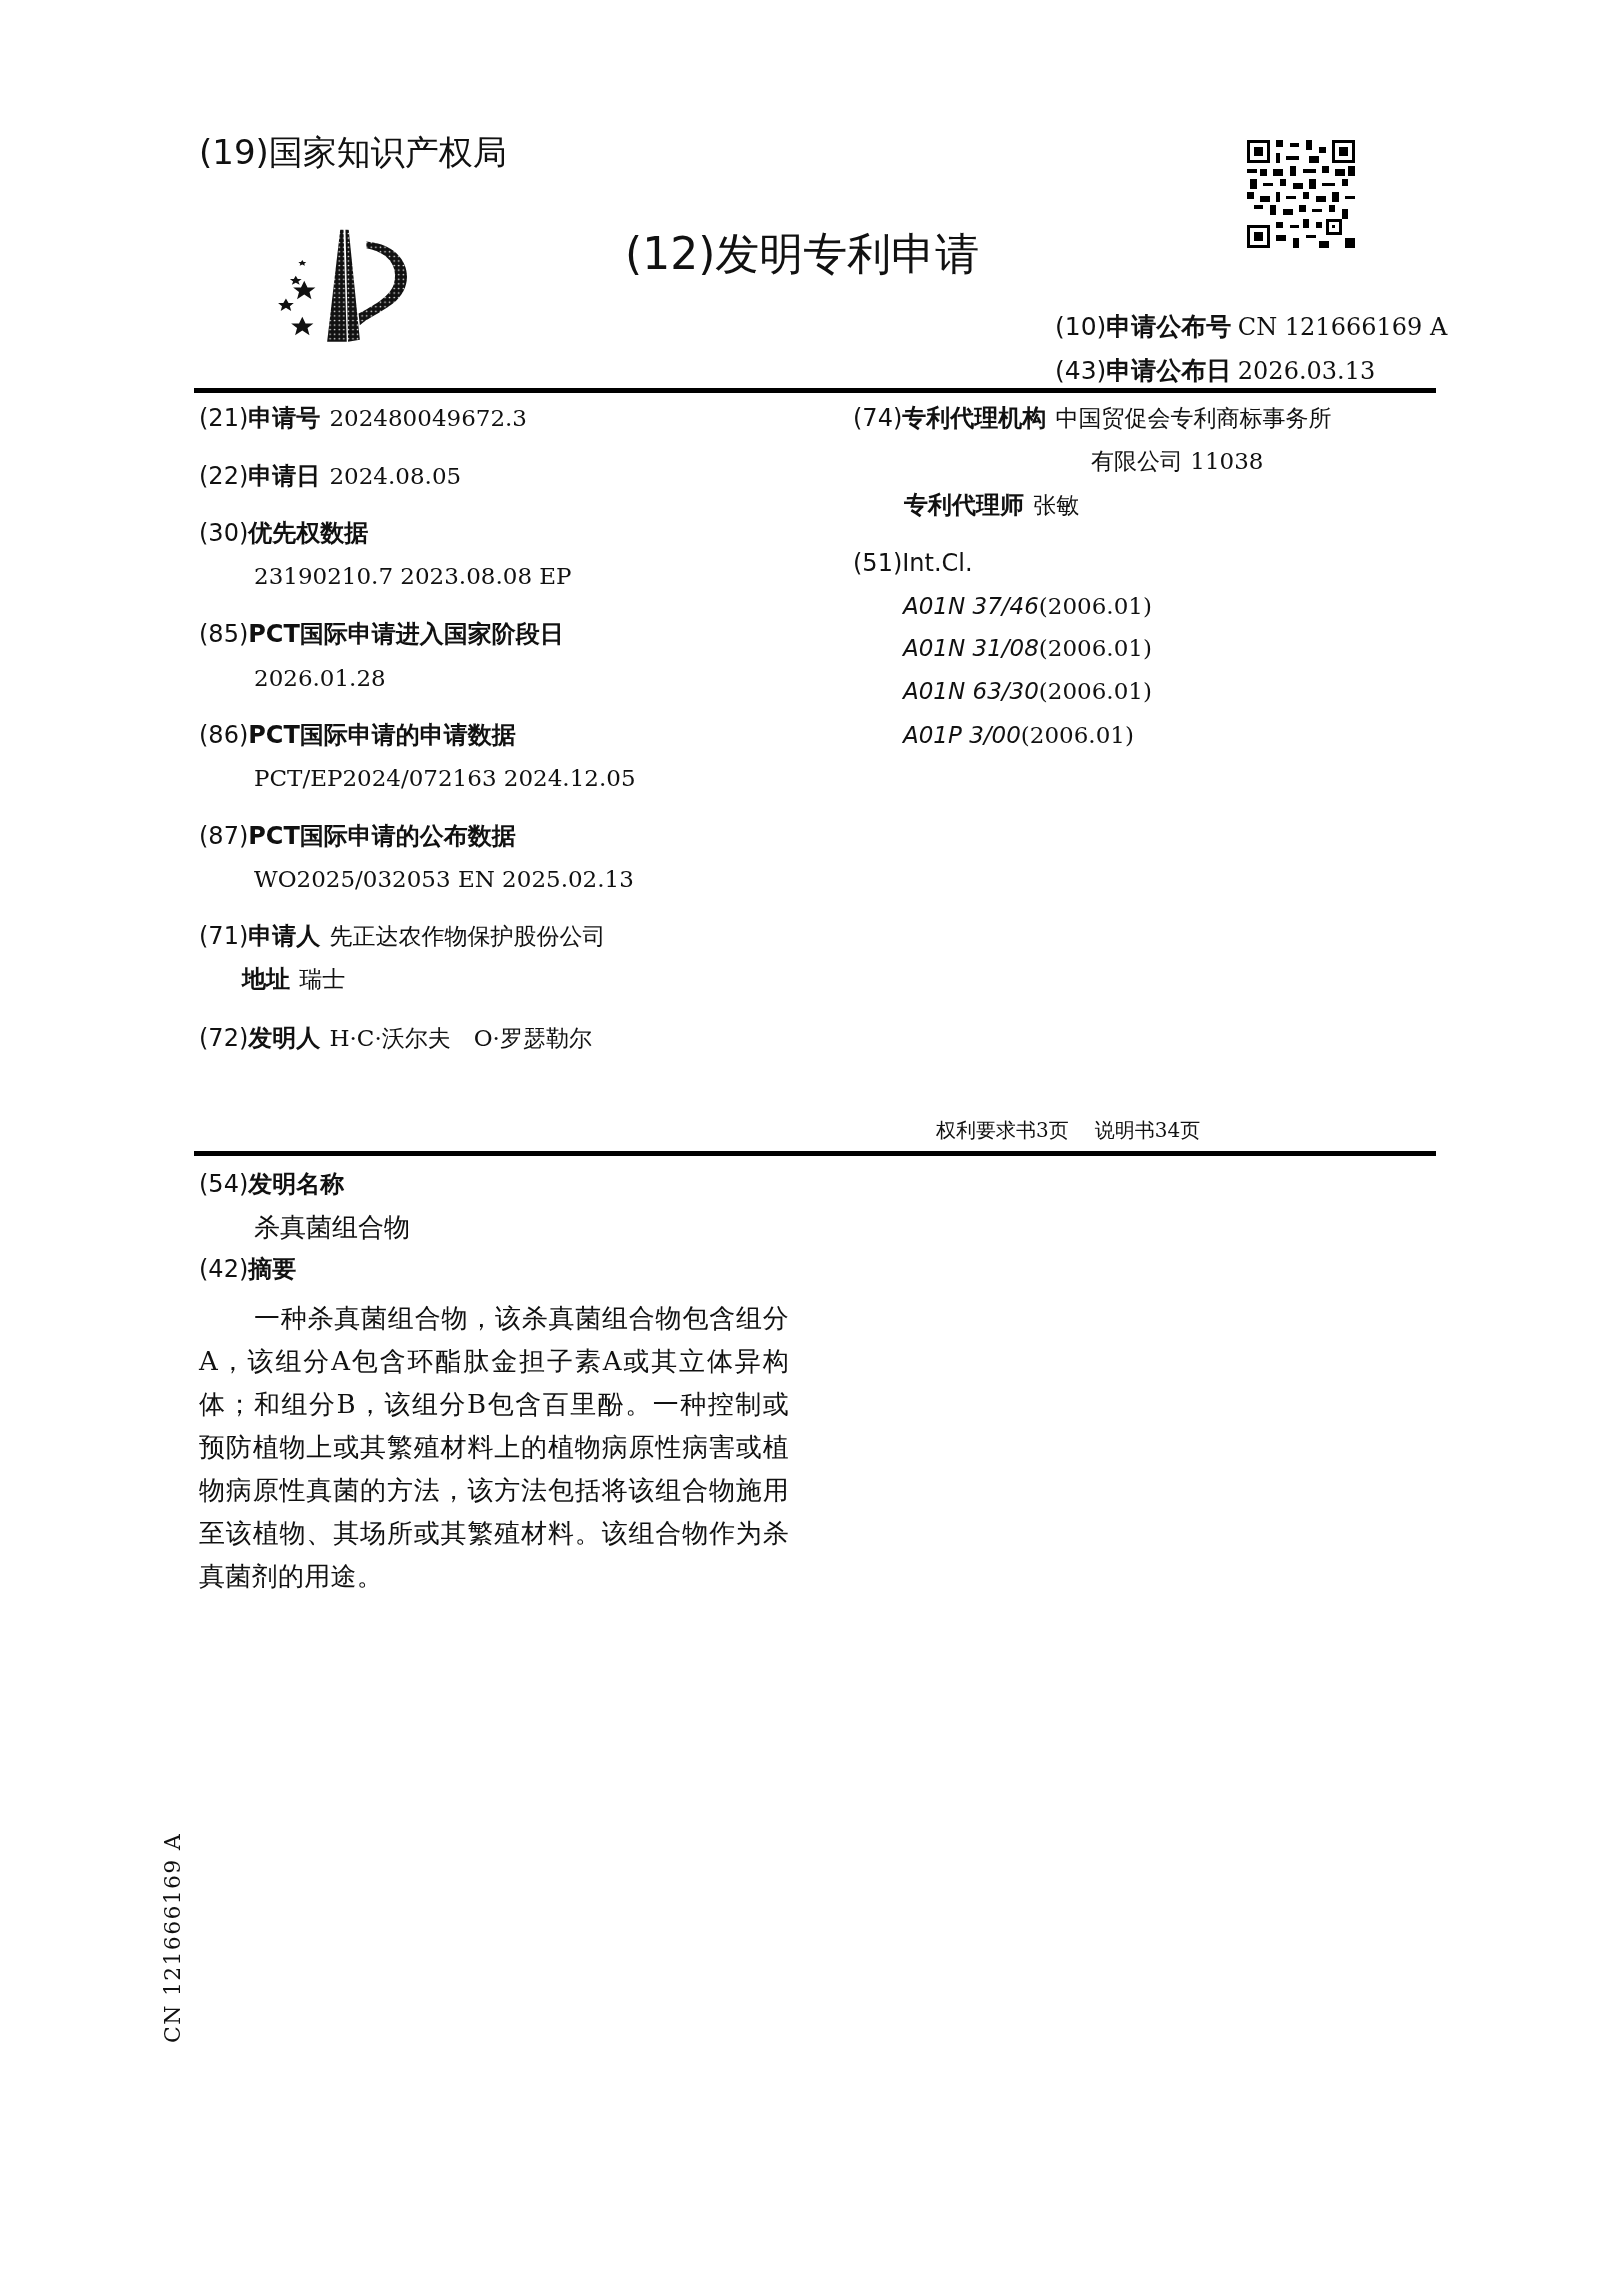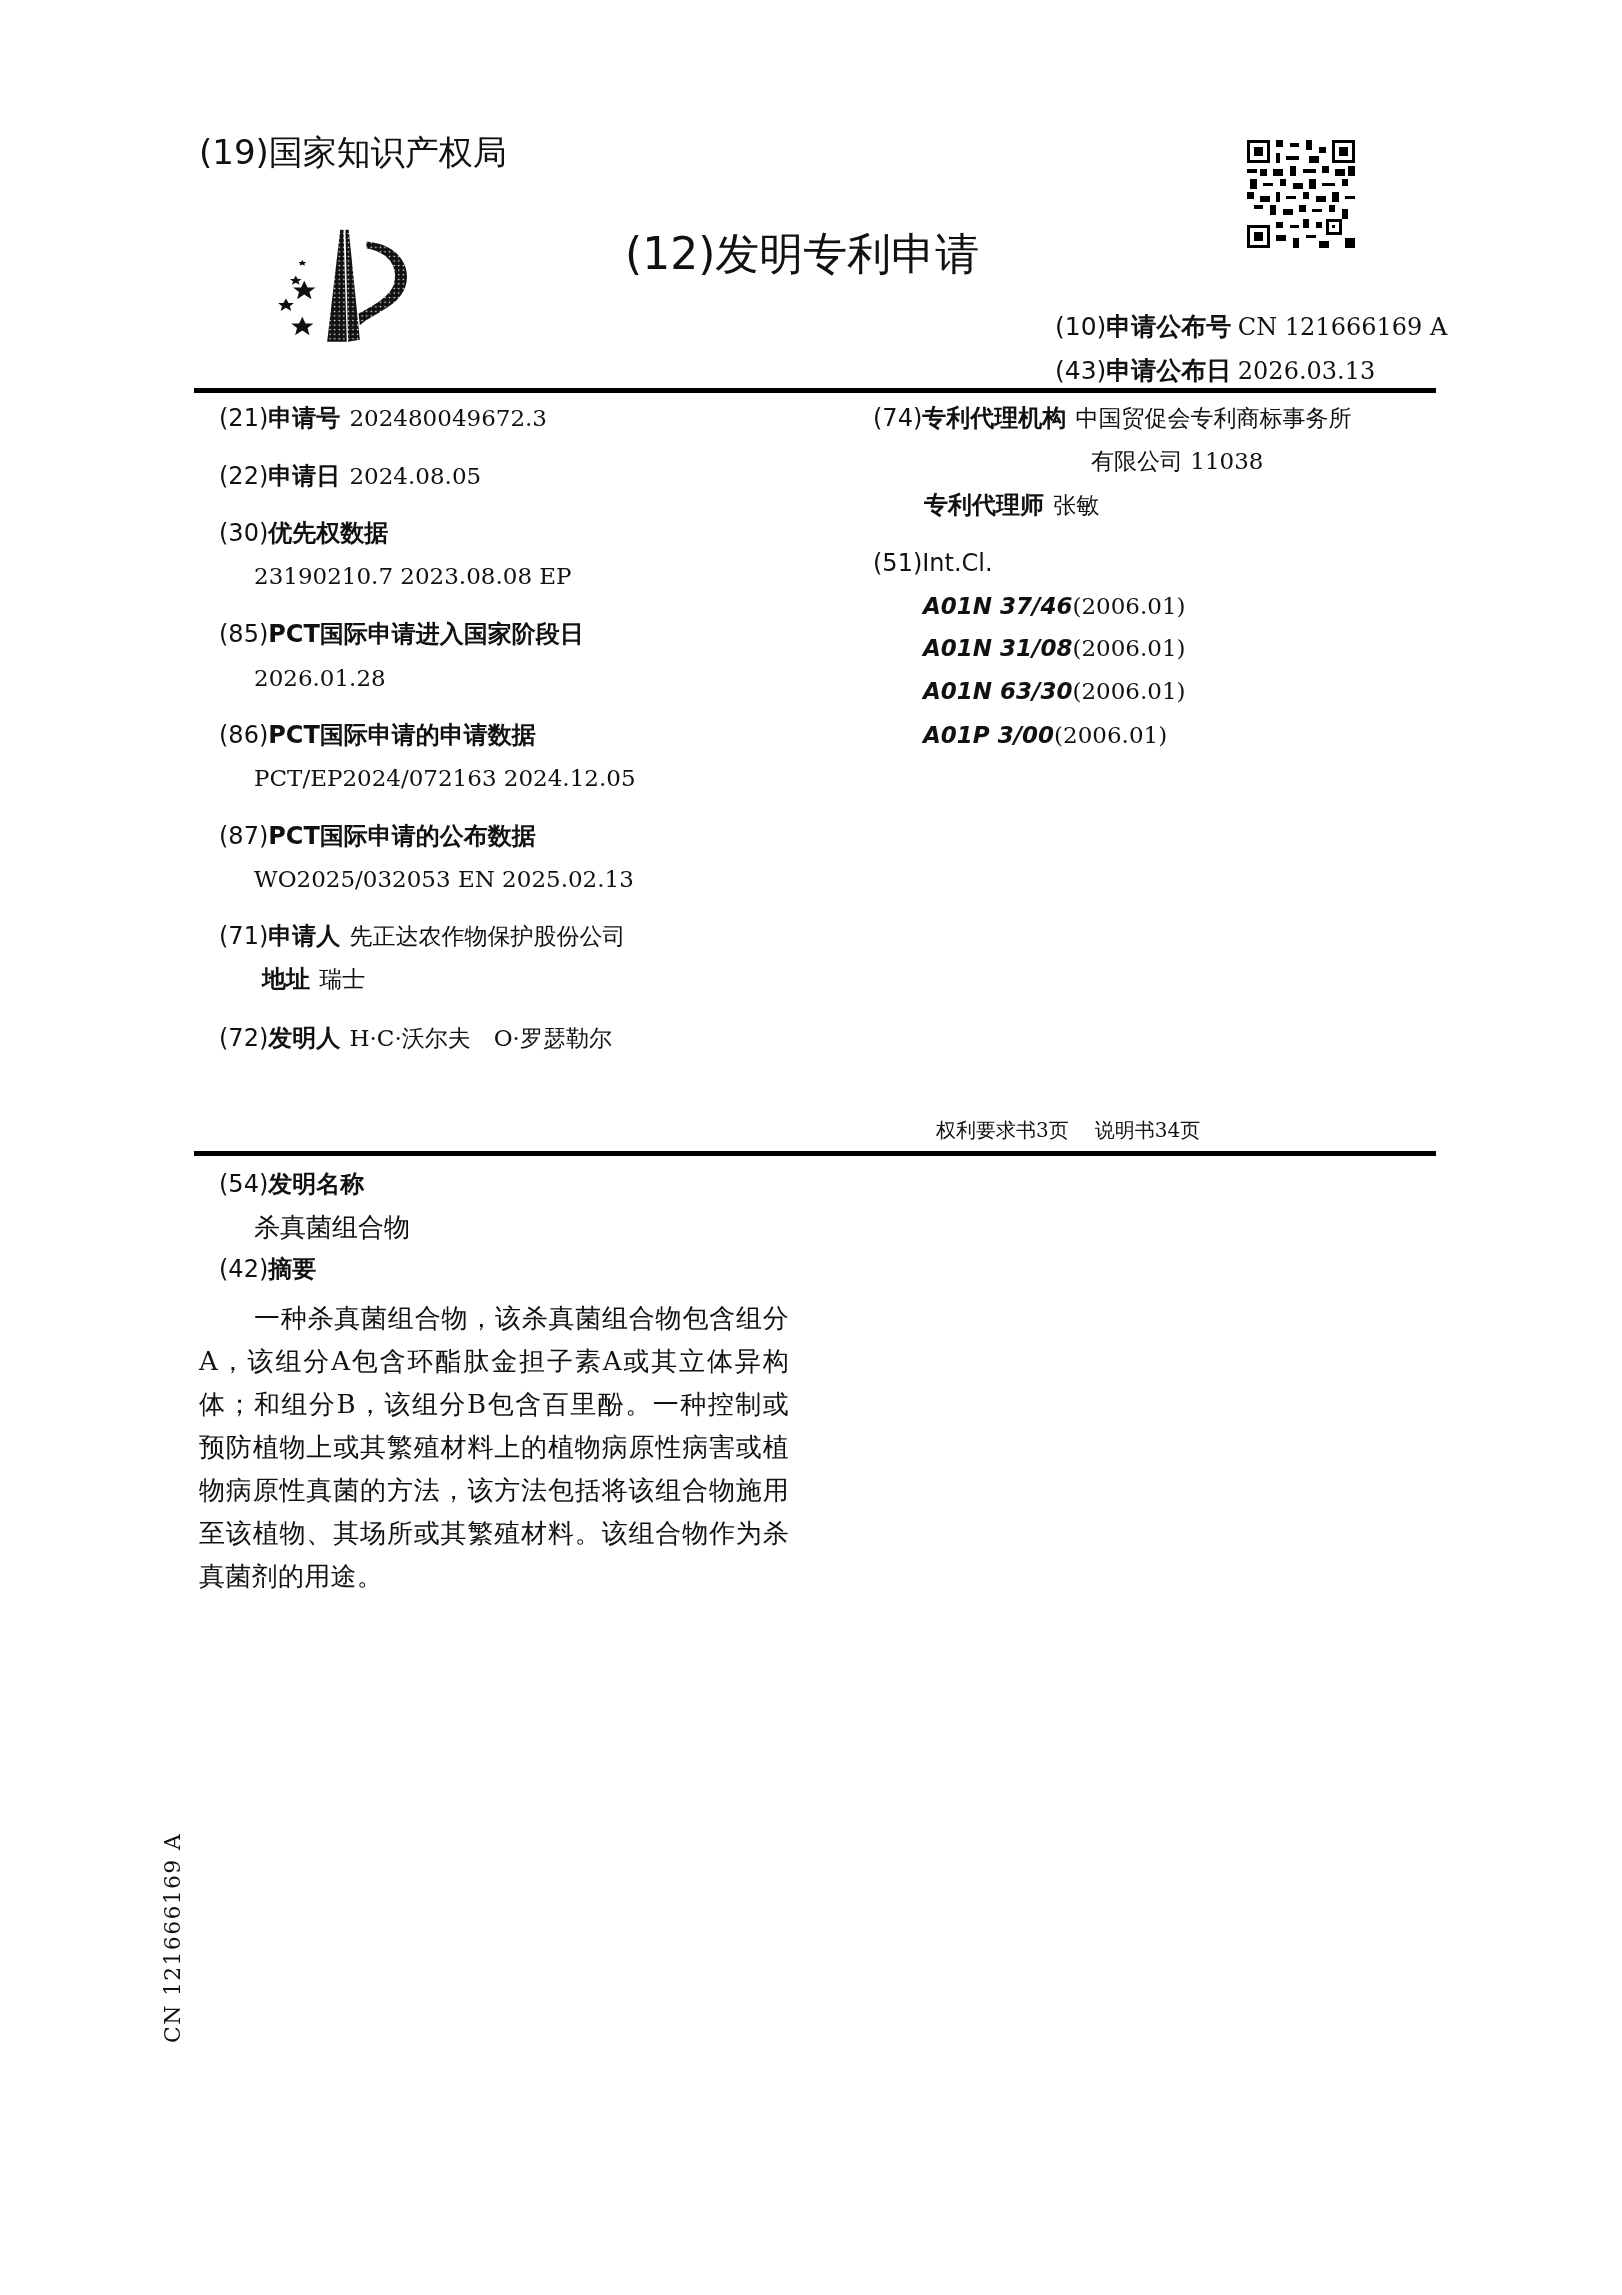--- a/index.html
+++ b/index.html
@@ -8,26 +8,26 @@
   .abs { position:absolute; white-space:nowrap; }
   .hdr { font-family:"DejaVu Sans", sans-serif; }
   .serif { font-family:"DejaVu Serif", "Liberation Serif", serif; font-weight:normal; }
   .office { left:199px; top:131px; font-size:34px; line-height:42px; }
   .doctype { left:625px; top:226px; font-size:44px; line-height:55px; }
   .qr { left:1247px; top:140px; width:108px; height:108px; }
   .logo { left:268px; top:222px; width:151px; height:121px; }
   .pubrow { left:1029px; font-size:25px; line-height:31px;margin-left:26px; }
   .pubrow .v { font-size:24px; margin-left:6.5px; }
   .rule { position:absolute; left:194px; width:1242px; height:4.6px; background:#000; }
-  .f { font-size:24px; line-height:31px;margin-left:20px; }
+  .f { font-size:24px; line-height:31px; }
   .lab { font-weight:bold; }
   .num { font-weight:normal; letter-spacing:0; }
   .val { font-family:"DejaVu Serif", "Liberation Serif", serif; font-size:23px; margin-left:9.2px; }
   .sub { font-family:"DejaVu Serif", "Liberation Serif", serif; font-size:23px; line-height:31px; }
-  .ipc i { font-family:"DejaVu Sans", sans-serif; font-style:italic; font-weight:bold; font-size:23px; }
+  .ipc i { font-family:"DejaVu Sans", sans-serif; font-style:italic; font-weight:normal; font-size:23px; }
   .ipc span.y { font-family:"DejaVu Serif", serif; font-size:23px; }
   .pages { left:936px; top:1116px; font-family:"DejaVu Serif", serif; font-size:20px; line-height:29px; }
   .pages span + span { margin-left:26px; }
   .abstract { position:absolute; left:199px; top:1297px; width:590px;
               font-family:"DejaVu Serif", "Liberation Serif", serif; font-size:26px; line-height:43px;
               text-indent:55px; text-align:justify; white-space:normal; letter-spacing:0.3px; }
   .side { position:absolute; left:160px; top:2043px; transform-origin:0 0; transform:rotate(-90deg);
           font-family:"DejaVu Serif", serif; font-size:22px; letter-spacing:1.3px; white-space:nowrap; }
 </style>
 </head>

